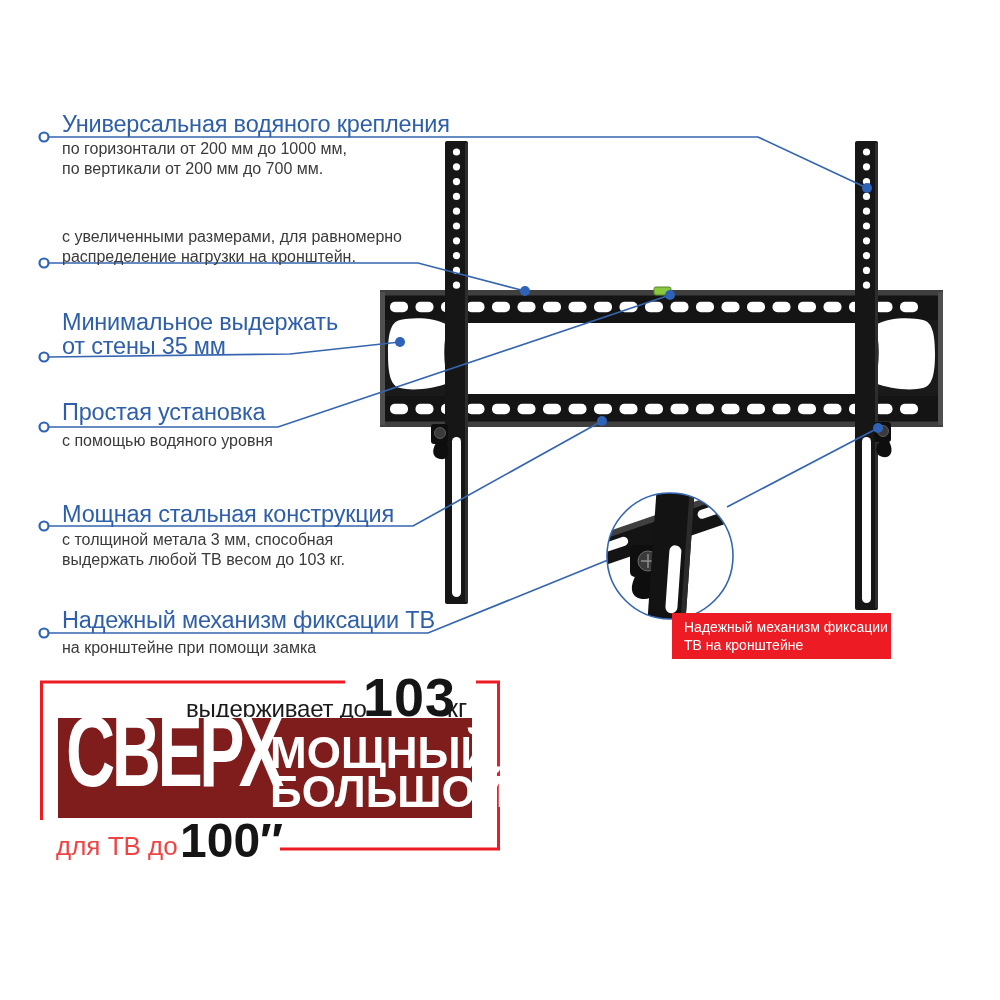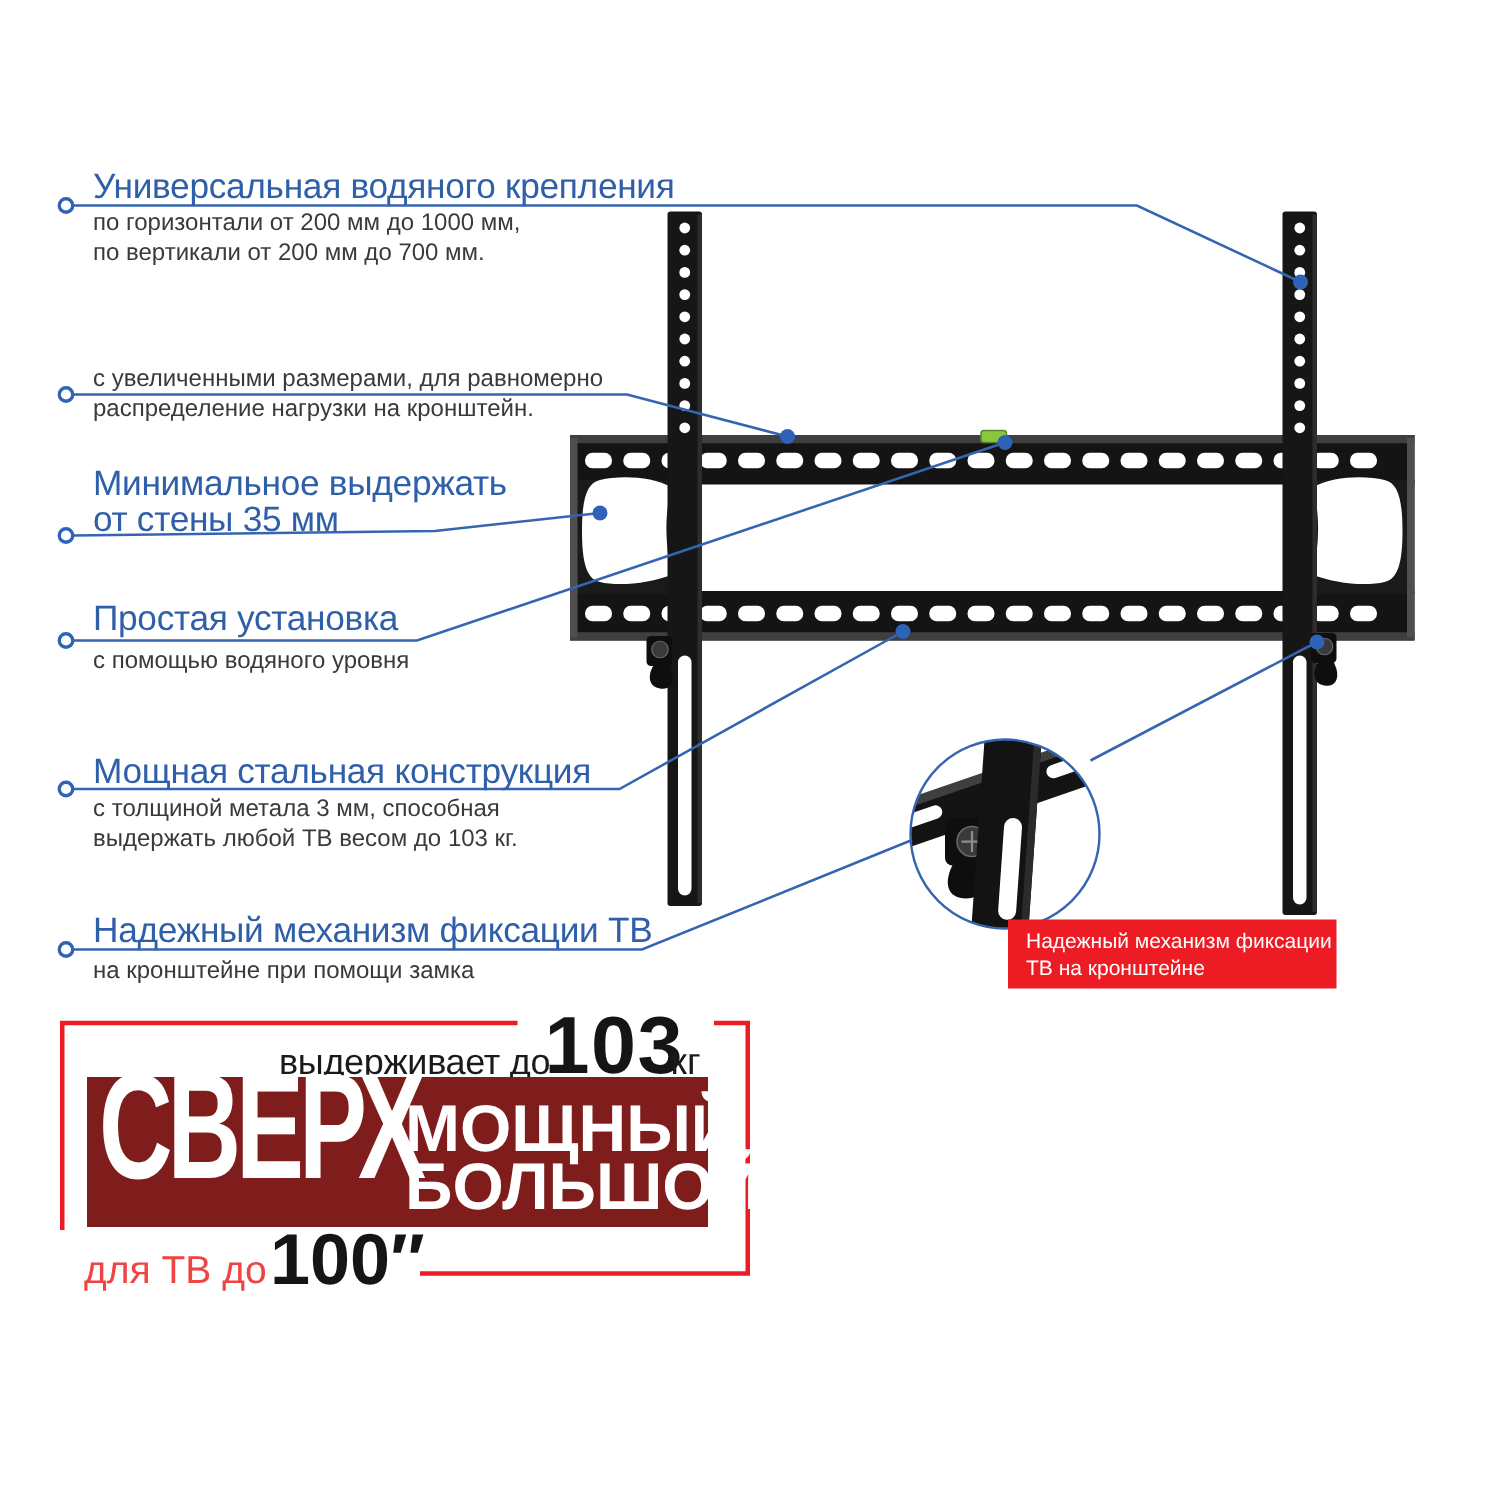--- a/index.html
+++ b/index.html
@@ -210,21 +210,21 @@
     </g>
   </svg>
 
   <div class="callout" style="top:112px">
     <div class="c-title">Универсальная водяного крепления</div>
     <div class="c-sub" style="margin-top:3px">по горизонтали от 200 мм до 1000 мм,</div>
     <div class="c-sub">по вертикали от 200 мм до 700 мм.</div>
   </div>
 
   <div class="callout" style="top:227px">
-    <div class="c-sub" style="margin-top:16px">с увеличенными размерами, для равномерно</div>
+    <div class="c-sub" style="">с увеличенными размерами, для равномерно</div>
     <div class="c-sub">распределение нагрузки на кронштейн.</div>
   </div>
 
   <div class="callout" style="top:310px">
     <div class="c-title">Минимальное выдержать</div>
     <div class="c-title">от стены 35 мм</div>
   </div>
 
   <div class="callout" style="top:400px">
     <div class="c-title">Простая установка</div>

